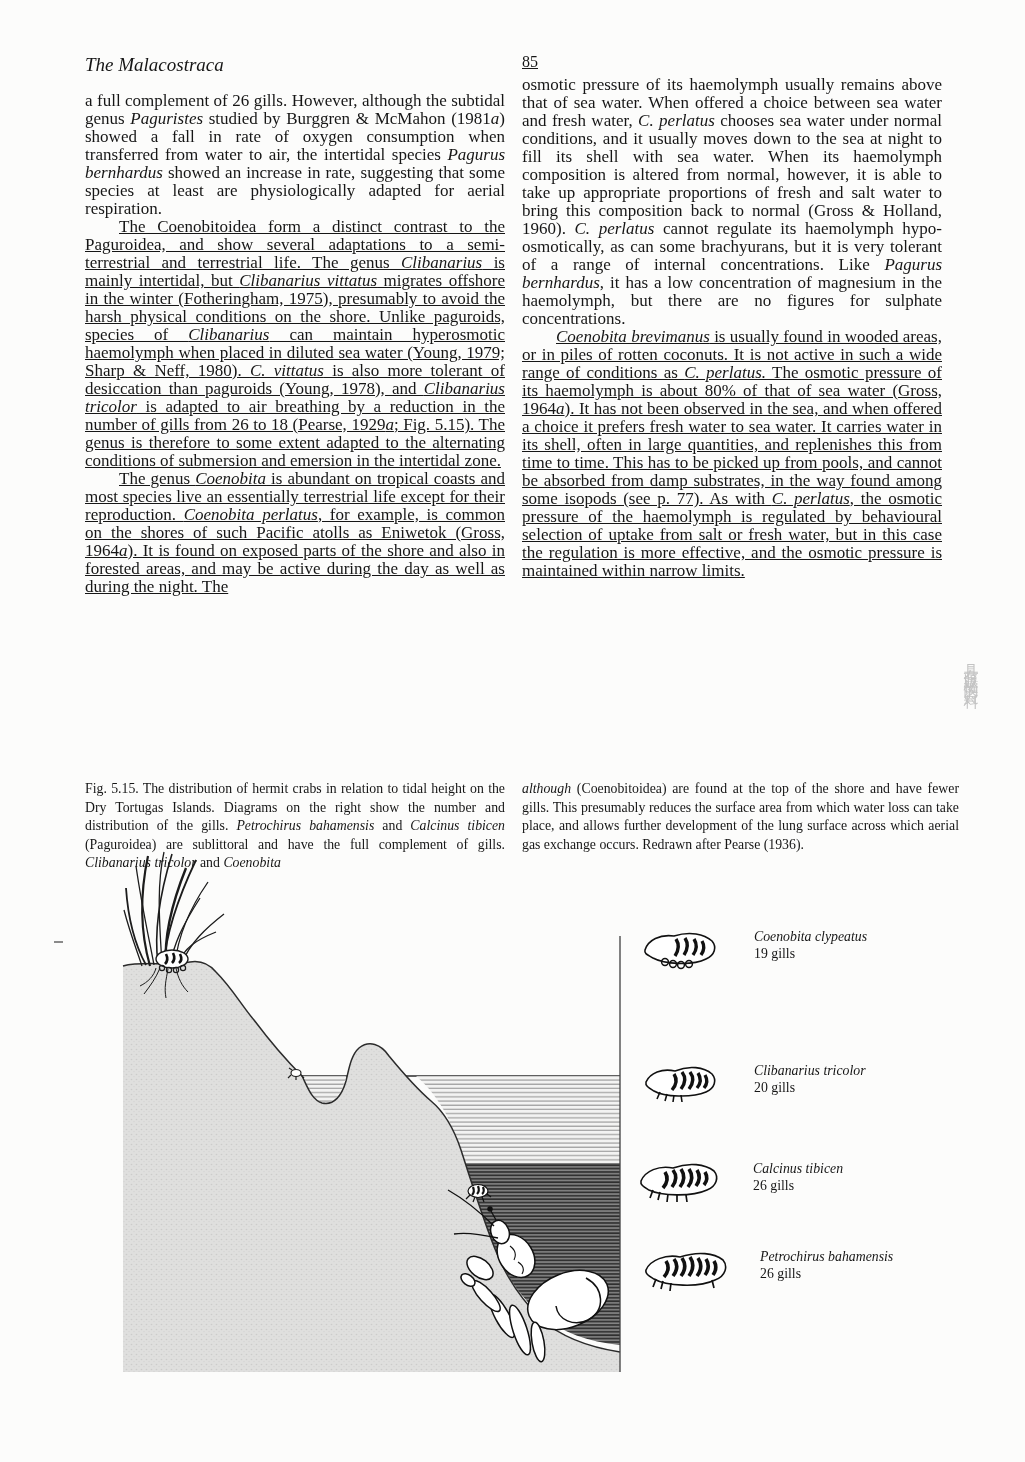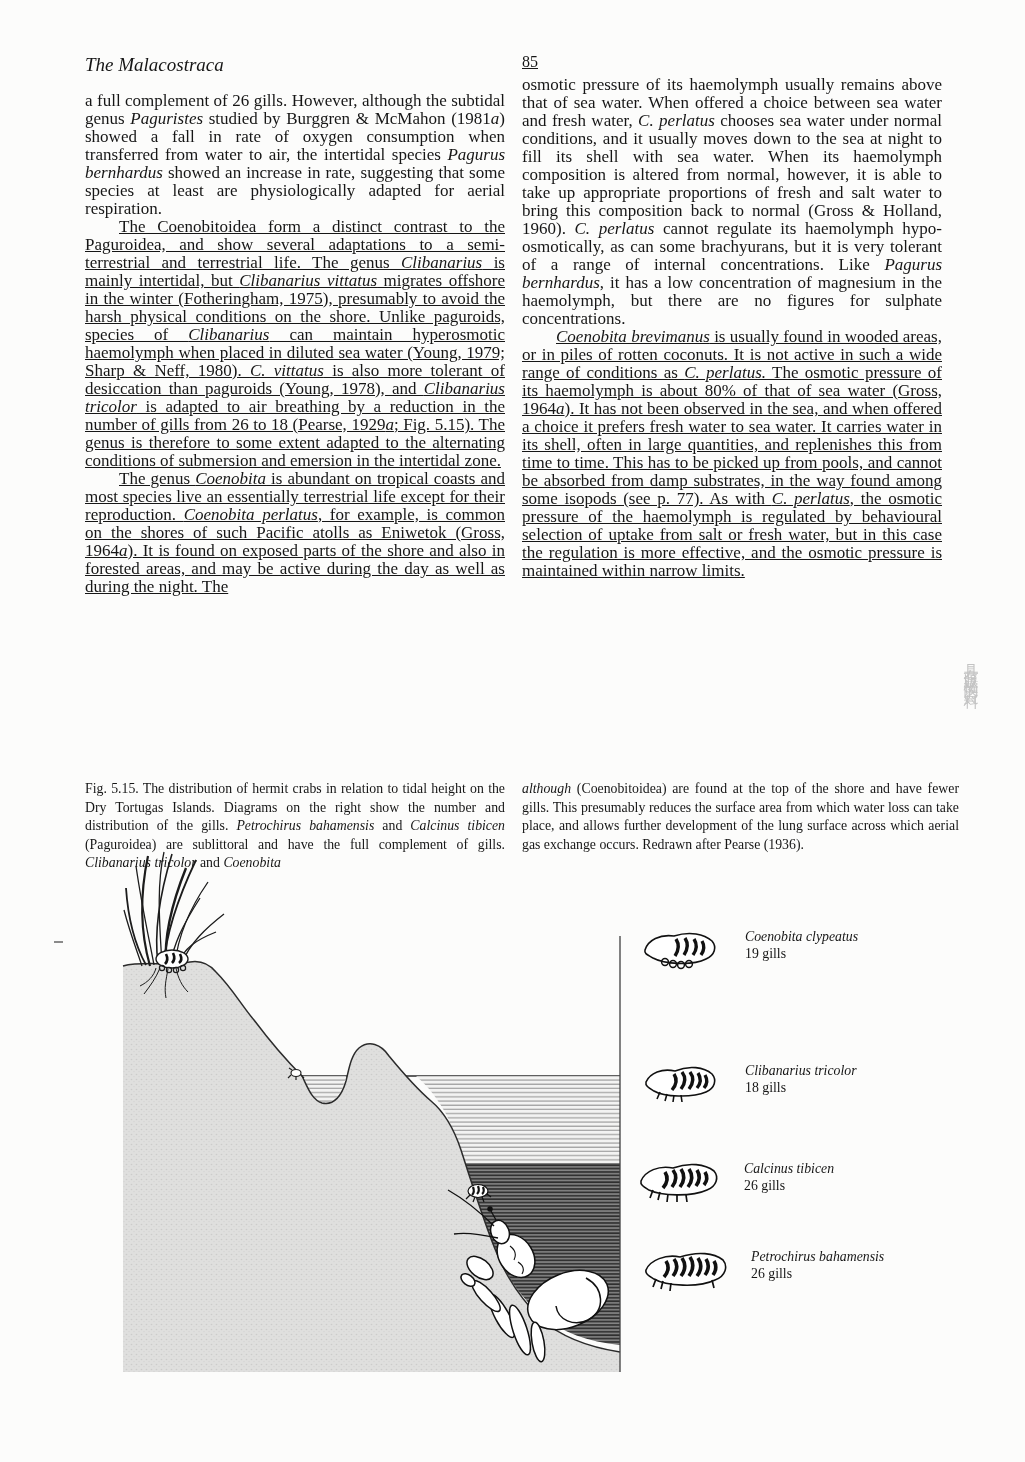--- a/index.html
+++ b/index.html
@@ -21,21 +21,21 @@
   .caption-right{left:522px;top:744px;width:437px;}
   .watermark{
     left:961px;top:652px;height:170px;
     writing-mode:vertical-rl;text-orientation:upright;
     font-size:15px;letter-spacing:5px;color:#c3c3c3;
     font-family:"DejaVu Sans",sans-serif;
   }
   .figure-wrap{left:120px;top:848px;width:505px;height:527px;}
   .legend-row{display:flex;align-items:flex-start;}
   .legend-icon{flex:0 0 auto;}
-  .legend-text{margin-left:19px;font-size:13.8px;line-height:17px;}
+  .legend-text{margin-left:28px;font-size:13.8px;line-height:17px;}
   .legend-name{font-style:italic;}
   .margin-dash{left:54px;top:941px;width:9px;height:2px;background:#8a8a8a;}
   i{font-style:italic;}
 </style>
 </head>
 <body>
 
 <div class="abs running-title">The Malacostraca</div>
 <div class="abs page-number">85</div>
 
@@ -170,21 +170,21 @@
 </div>
 
 <div class="abs legend-row" style="left:642px;top:1062px;">
   <svg class="legend-icon" width="84" height="44" viewBox="0 0 84 44">
     <path d="M4,20 C8,11 20,6 33,9 C47,3 62,5 70,12 C75,18 73,26 64,30 C50,36 22,35 12,29 C7,26 3,24 4,20 Z" fill="#fff" stroke="#111" stroke-width="1.6"></path>
     <path d="M32,12 q5,8 -2,16 M40,10 q6,8 -1,17 M48,10 q6,8 -1,17 M56,11 q5,8 -1,15 M63,13 q4,7 -1,13" stroke="#111" stroke-width="3.4" fill="none"></path>
     <path d="M18,30 l-3,7 M25,32 l-2,7 M32,33 l-1,7 M39,33 l1,7" stroke="#111" stroke-width="1.6" fill="none"></path>
   </svg>
   <div class="legend-text">
     <div class="legend-name">Clibanarius tricolor</div>
-    <div class="legend-gills">18 gills</div>
+    <div class="legend-gills">20 gills</div>
   </div>
 </div>
 
 <div class="abs legend-row" style="left:637px;top:1160px;">
   <svg class="legend-icon" width="88" height="46" viewBox="0 0 88 46">
     <path d="M4,21 C8,11 22,5 36,8 C52,2 68,4 77,11 C82,17 80,26 70,30 C55,37 24,36 12,30 C7,27 3,25 4,21 Z" fill="#fff" stroke="#111" stroke-width="1.6"></path>
     <path d="M28,12 q5,8 -2,16 M36,10 q6,8 -1,17 M44,9 q6,9 -1,18 M52,9 q6,9 -1,18 M60,10 q5,8 -1,16 M68,12 q4,7 -1,13" stroke="#111" stroke-width="3.6" fill="none"></path>
     <path d="M16,30 l-3,8 M23,32 l-2,8 M31,34 l-1,8 M40,35 l0,7 M49,35 l1,7" stroke="#111" stroke-width="1.7" fill="none"></path>
   </svg>
   <div class="legend-text">

